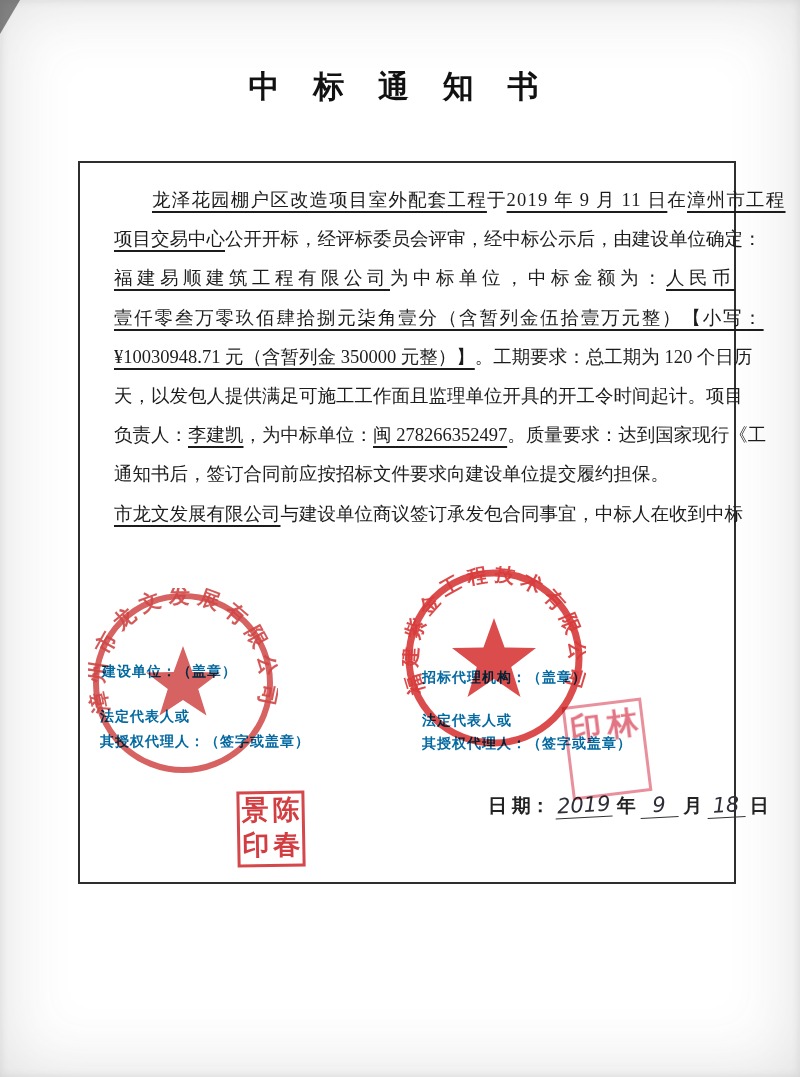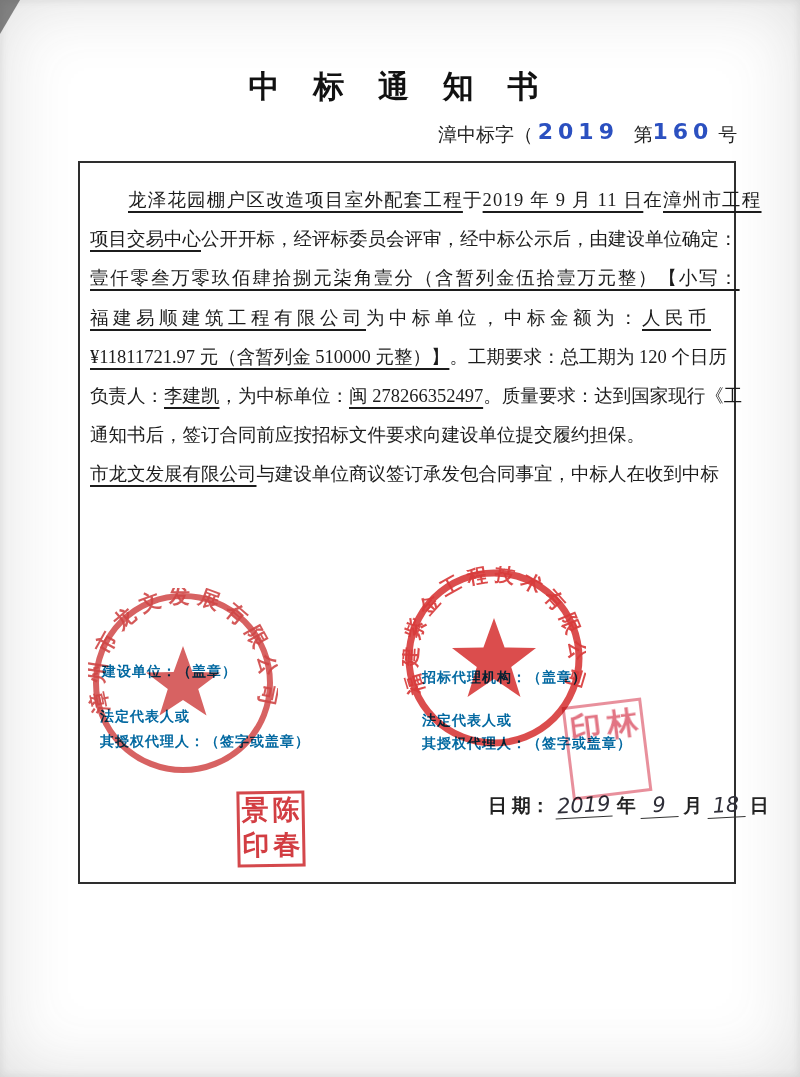--- a/index.html
+++ b/index.html
@@ -32,21 +32,21 @@
   .ref-line .blue.num2{margin-left:-7px;}
   .ref-line .black-mid{margin:0 2px 0 10px;}
   .border-box{
     position:absolute;left:78px;top:161px;width:654px;height:719px;
     border:2px solid #2e2e2e;
   }
   .body-text{
     position:absolute;left:90px;top:181px;width:642px;
     font-size:18.5px;line-height:39.2px;color:#1c1c1c;
   }
-  .body-text .line{white-space:nowrap;height:39.2px;}
+  .body-text .line{white-space:nowrap;height:39.2px;margin-left:24px;}
   .body-text .u{
     text-decoration:underline;
     text-underline-offset:5px;
     text-decoration-thickness:1.5px;
   }
   .sig-label{
     position:absolute;font-size:14px;font-weight:bold;color:#0369a1;
     white-space:nowrap;letter-spacing:1px;
   }
   .date-line{
@@ -86,36 +86,30 @@
   .seal-square span{display:block;}
 </style>
 </head>
 <body>
 
 <div class="page">
   <div class="corner-shadow"></div>
 
   <div class="doc-title">中 标 通 知 书</div>
 
-  <div class="ref-line">
-    <span>漳中标字（</span>
-    <span class="blue">2019</span>
-    <span class="black-mid">第</span>
-    <span class="blue num2">160</span>
-    <span>号</span>
-  </div>
 
   <div class="border-box"></div>
 
   <div class="body-text">
       <div class="line" style="text-indent: 38px; letter-spacing: 1.2px;"><span class="u">龙泽花园棚户区改造项目室外配套工程</span><span>于</span><span class="u">2019 年 9 月 11 日</span><span>在</span><span class="u">漳州市工程</span></div>
       <div class="line"><span class="u">项目交易中心</span><span>公开开标，经评标委员会评审，经中标公示后，由建设单位确定：</span></div>
+      <div class="line" style="letter-spacing: 4.5px;"><span class="u">福建易顺建筑工程有限公司</span><span>为中标单位，中标金额为：</span><span class="u">人民币</span></div>
       <div class="line" style="letter-spacing: 1.8px;"><span class="u">壹仟零叁万零玖佰肆拾捌元柒角壹分（含暂列金伍拾壹万元整）【小写：</span></div>
-      <div class="line" style="letter-spacing: 4.5px;"><span class="u">福建易顺建筑工程有限公司</span><span>为中标单位，中标金额为：</span><span class="u">人民币</span></div>
-      <div class="line"><span class="u">¥11811721.97 元（含暂列金 510000 元整）】</span><span>。工期要求：总工期为 120 个日历</span></div>
+      <div class="line"><span class="u">¥10030948.71 元（含暂列金 350000 元整）】</span><span>。工期要求：总工期为 120 个日历</span></div>
+      <div class="line"><span>天，以发包人提供满足可施工工作面且监理单位开具的开工令时间起计。项目</span></div>
       <div class="line"><span>负责人：</span><span class="u">李建凯</span><span>，为中标单位：</span><span class="u">闽 278266352497</span><span>。质量要求：达到国家现行《工</span></div>
       <div class="line"><span>通知书后，签订合同前应按招标文件要求向建设单位提交履约担保。</span></div>
       <div class="line"><span class="u">市龙文发展有限公司</span><span>与建设单位商议签订承发包合同事宜，中标人在收到中标</span></div>
     </div>
 
   <div class="sig-label" style="left:102px;top:663px;">建设单位：（盖章）</div>
   <div class="sig-label" style="left:100px;top:708px;">法定代表人或</div>
   <div class="sig-label" style="left:100px;top:733px;">其授权代理人：（签字或盖章）</div>
 
   <div class="sig-label" style="left:422px;top:669px;">招标代理机构：（盖章）</div>

